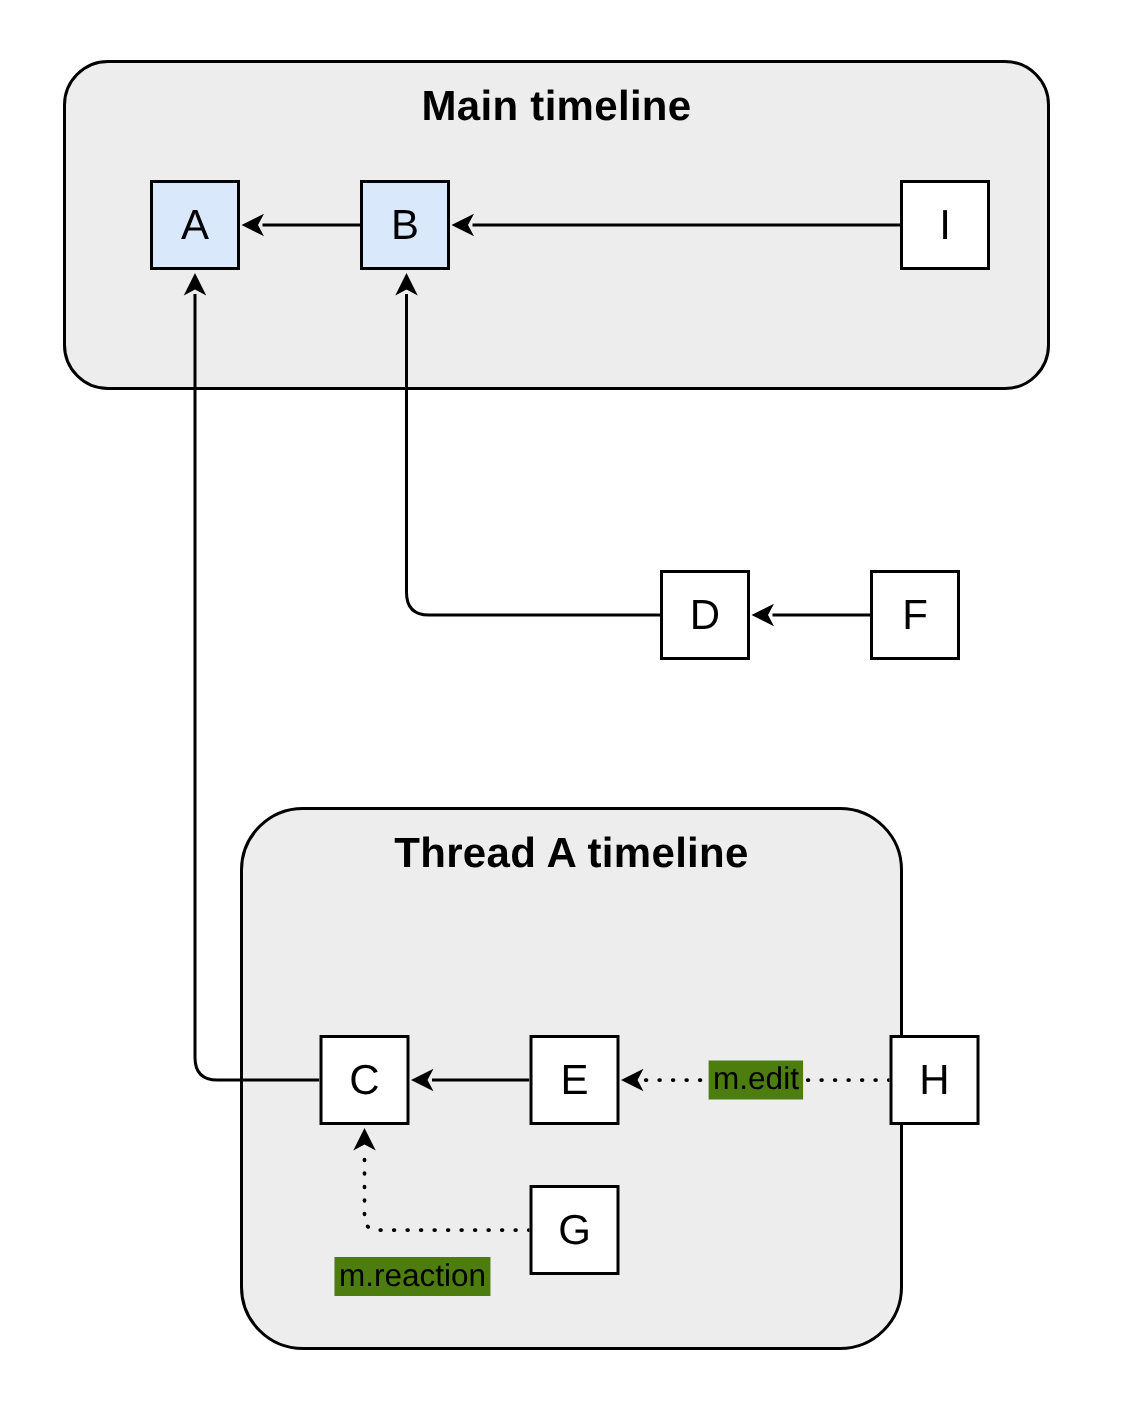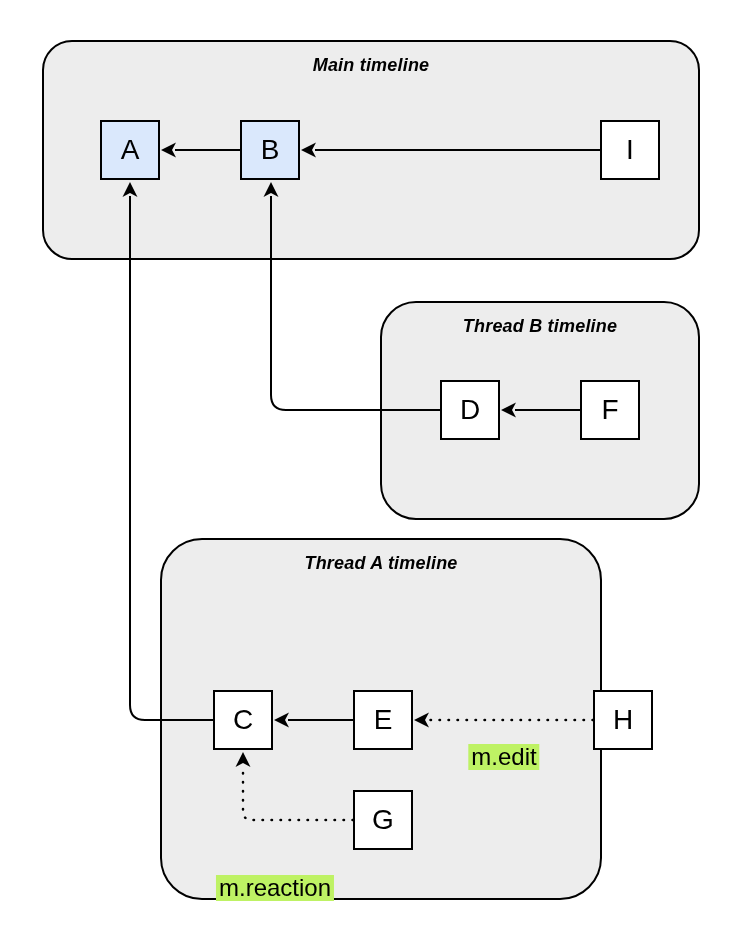--- a/index.html
+++ b/index.html
@@ -6,21 +6,21 @@
   .canvas{
     position:relative;width:756px;height:942px;background:#ffffff;
     font-family:"Liberation Sans",sans-serif;overflow:hidden;
   }
   .container{
     position:absolute;background:var(--container-fill,#ededed);
     border:2px solid var(--stroke,#000);box-sizing:border-box;
   }
   .container-title{
     position:absolute;top:13px;left:0;right:0;text-align:center;
-    font-size:18px;font-weight:bold;color:#000;letter-spacing:0.2px;font-style:italic;
+    font-size:28px;font-weight:bold;color:#000;letter-spacing:0.2px;
   }
   #c-main{left:42px;top:40px;width:658px;height:220px;border-radius:30px;}
   #c-thread-b{left:380px;top:301px;width:320px;height:219px;border-radius:36px;}
   #c-thread-a{left:160px;top:538px;width:442px;height:362px;border-radius:42px;}
   svg.edges{position:absolute;left:0;top:0;z-index:2;}
   .node{
     position:absolute;width:60px;height:60px;box-sizing:border-box;
     border:2px solid var(--stroke,#000);background:var(--node-default,#fff);
     display:flex;align-items:center;justify-content:center;
     font-size:28px;color:#000;z-index:3;
@@ -29,38 +29,34 @@
   #n-a{left:100px;top:120px;}
   #n-b{left:240px;top:120px;}
   #n-i{left:600px;top:120px;}
   #n-d{left:440px;top:380px;}
   #n-f{left:580px;top:380px;}
   #n-c{left:213px;top:690px;}
   #n-e{left:353px;top:690px;}
   #n-h{left:593px;top:690px;}
   #n-g{left:353px;top:790px;}
   .edge-label{
-    position:absolute;z-index:4;background:#bef264;color:#000;
-    font-size:24px;line-height:26px;padding:0 3px;white-space:nowrap;
+    position:absolute;z-index:4;background:#4d7c0f;color:#000;
+    font-size:21px;line-height:26px;padding:0 3px;white-space:nowrap;
     transform:translate(-50%,-50%);
-    margin-top:37px;
   }
   #lbl-m-edit{left:504px;top:720px;}
   #lbl-m-reaction{left:275px;top:851px;}
 </style>
 </head>
 <body>
 
 <div class="canvas">
 
   <div class="container" id="c-main">
     <div class="container-title">Main timeline</div>
-  </div>
-  <div class="container" id="c-thread-b">
-    <div class="container-title">Thread B timeline</div>
   </div>
   <div class="container" id="c-thread-a">
     <div class="container-title">Thread A timeline</div>
   </div>
 
   <svg class="edges" width="756" height="942" viewBox="0 0 756 942">
     <g stroke="#000" stroke-width="2" fill="none">
 
       <g>
         <path d="M240 150 H175"></path>

